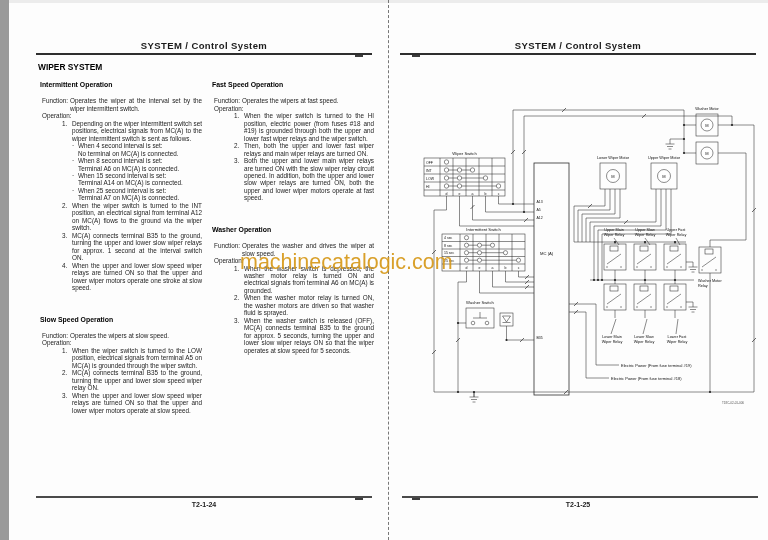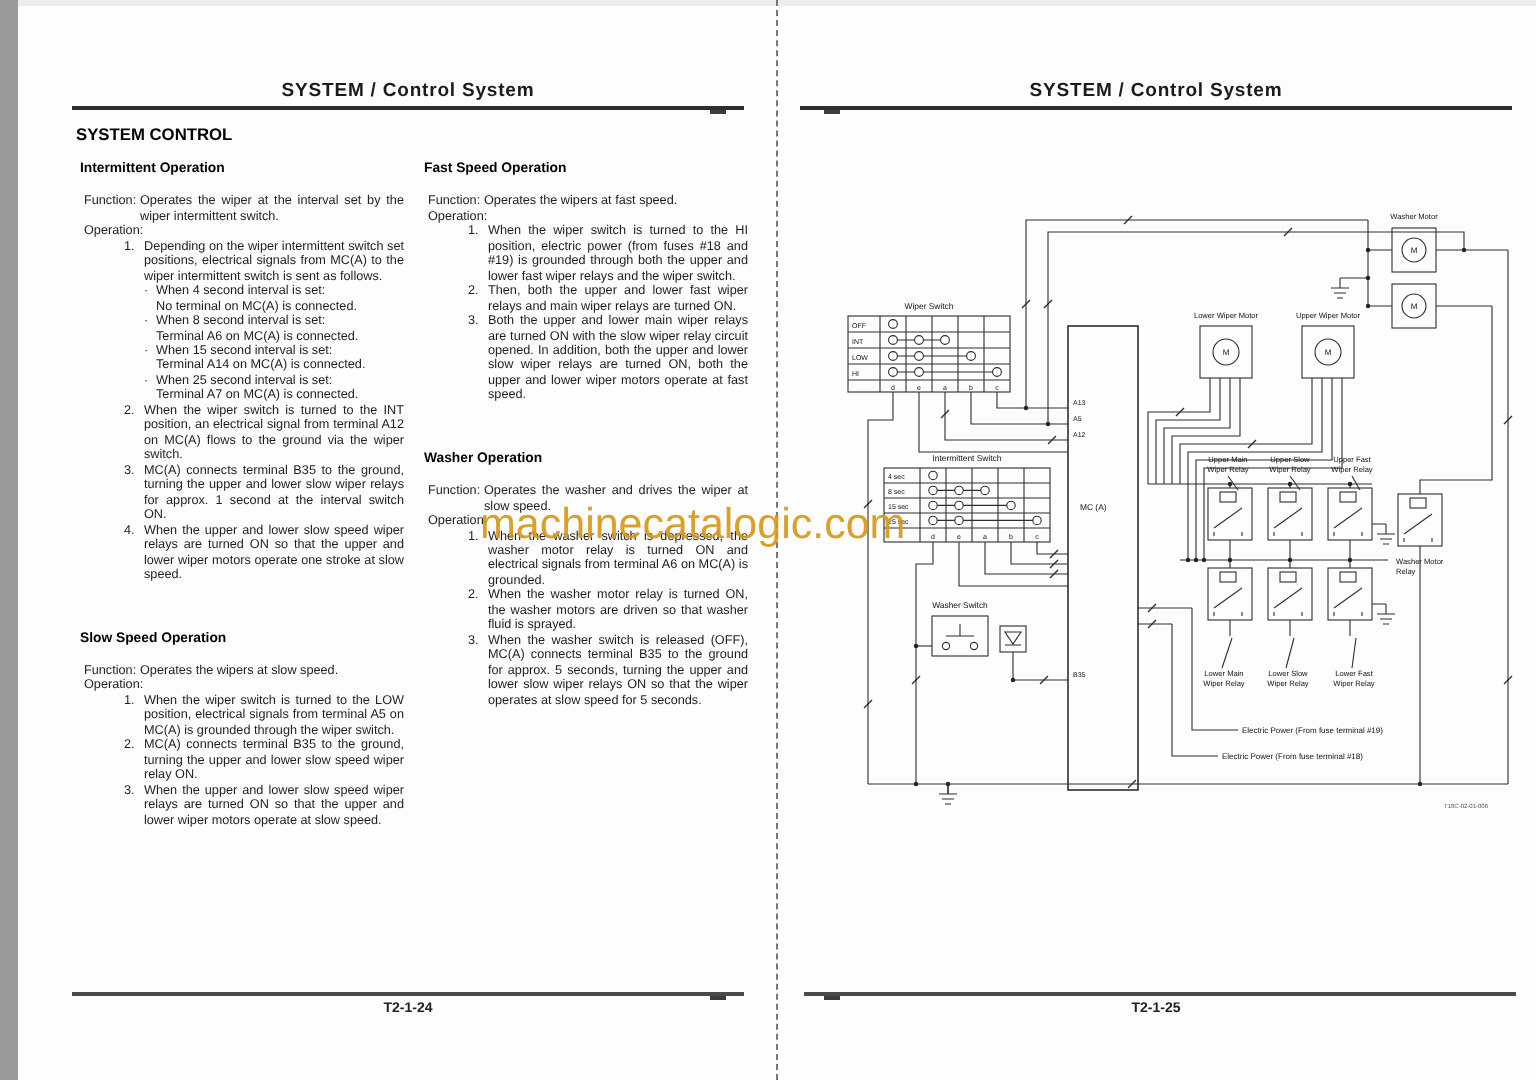--- a/index.html
+++ b/index.html
@@ -65,21 +65,21 @@
 <div class="edge-strip"></div>
 <div class="fold"></div>
 <div class="mark" style="left:355px;top:55px"></div>
 <div class="mark" style="left:412px;top:55px"></div>
 <div class="mark" style="left:355px;top:498px"></div>
 <div class="mark" style="left:412px;top:498px"></div>
 
 <div class="page pl">
   <div class="phead">SYSTEM / Control System</div>
   <div class="prule"></div>
-  <div class="ptitle">SYSTEM CONTROL</div>
+  <div class="ptitle">WIPER SYSTEM</div>
 
   <div class="cols">
 
     <div class="col">
       <div>
         <div class="sec-h">Intermittent Operation</div>
         <div class="frow">
           <span class="flab">Function:</span>
           <span class="ftext">Operates the wiper at the interval set by the wiper intermittent switch.</span>
         </div>

